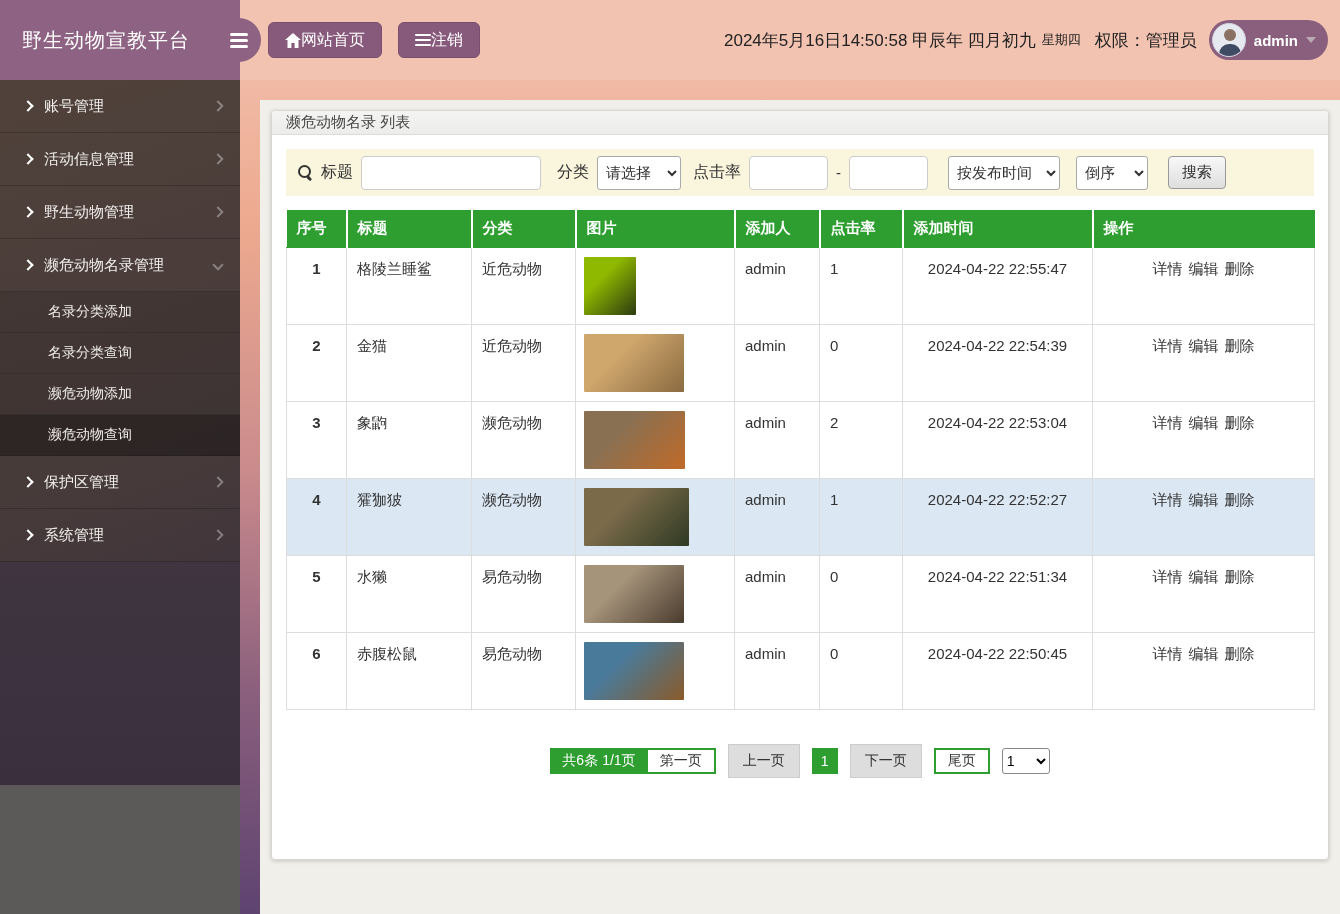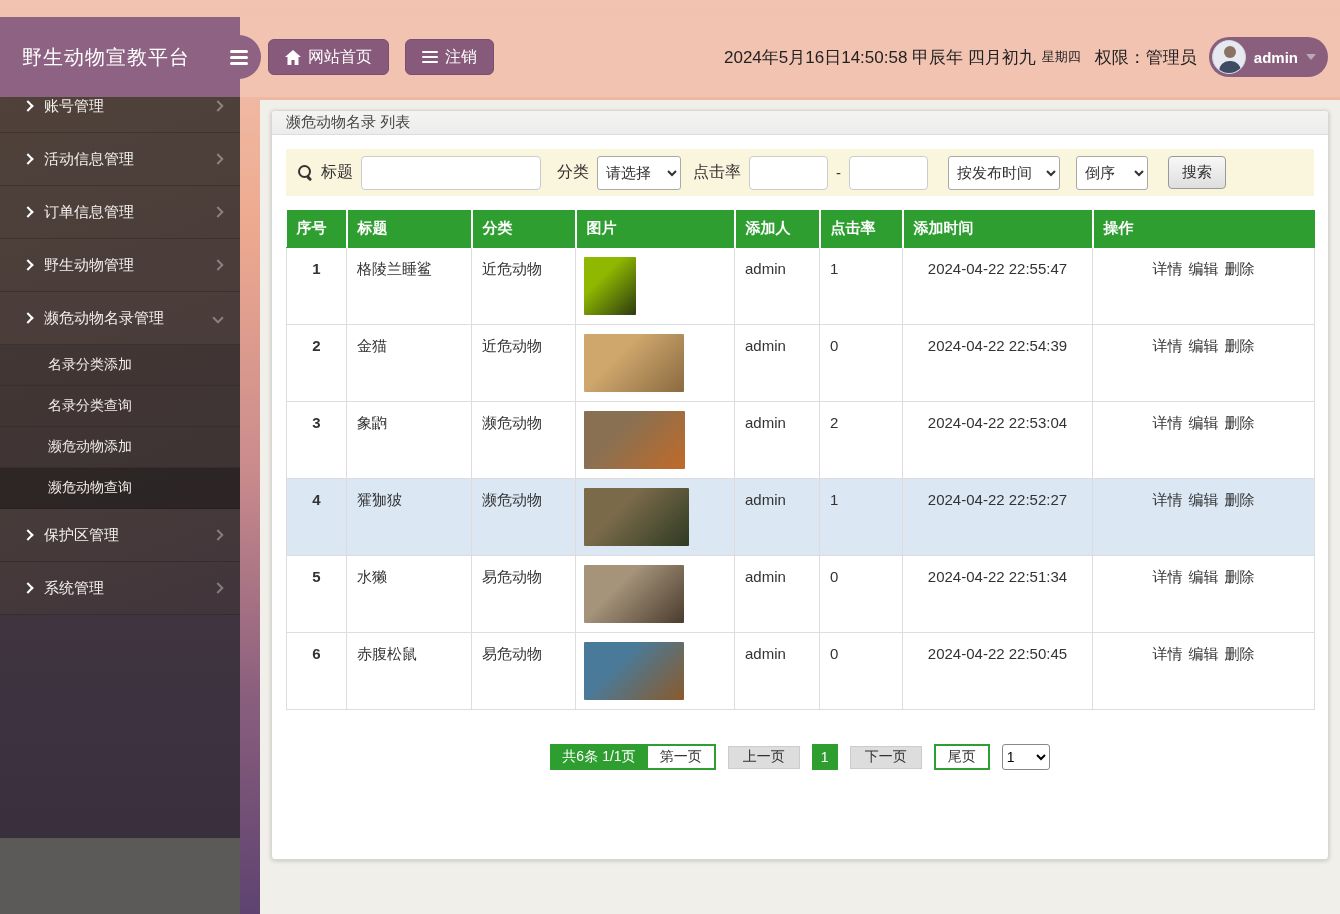--- a/index.html
+++ b/index.html
@@ -2,32 +2,32 @@
 <html><head>
 <meta charset="utf-8">
 <style>
   * { margin:0; padding:0; box-sizing:border-box; }
   html,body { width:1340px; height:914px; overflow:hidden;
     font-family:"Liberation Sans","DejaVu Sans",sans-serif; }
   body { position:relative;
     background:linear-gradient(180deg,#f2c3b1 0%,#eda98f 25%,#c98a8c 52%,#8a5f7d 76%,#5e4370 100%); }
 
   
-  .topbar { position:absolute; top:17px; left:0; right:0; height:80px;
+  .topbar { position:absolute; top:0; left:0; right:0; height:80px;
     background:#f2c3b1; display:flex; align-items:center; z-index:20; }
   .brand { position:relative; width:240px; height:80px; background:#8d6282; flex:none;
     display:flex; align-items:center; border-radius:0 0 0 0; }
   .brand-title { color:#fff; font-size:20px; padding-left:22px; letter-spacing:1px; }
   .burger-circle { position:absolute; left:217px; top:18px; width:44px; height:44px;
     border-radius:50%; background:#8d6282; display:flex; align-items:center; justify-content:center; cursor:pointer; z-index:21;}
   .burger { width:18px; }
   .burger i { display:block; height:3px; background:#fff; border-radius:2px; margin:3px 0; }
   .top-btn { margin-left:28px; height:36px; padding:0 16px; background:#87597b;
     border:1px solid #7b4f6f; border-radius:6px; color:#fff; font-size:16px;
-    display:flex; align-items:center; gap:7px; cursor:pointer; }
+    display:flex; align-items:center; cursor:pointer; }
   .top-btn + .top-btn { margin-left:16px; }
   .top-right { margin-left:auto; display:flex; align-items:center; padding-right:12px; color:#222; }
   .dt-main { font-size:17px; }
   .dt-week { font-size:13px; margin-left:6px; margin-right:14px; }
   .dt-role { font-size:17px; margin-right:12px; }
   .user-pill { height:40px; background:#8a5f7e; border-radius:20px; display:flex;
     align-items:center; padding:0 12px 0 3px; gap:8px; cursor:pointer; }
   .avatar { width:34px; height:34px; border-radius:50%; background:#e6e9f0; position:relative; overflow:hidden; border:1px solid #cfd3dd;}
   .avatar .head { position:absolute; top:5px; left:11px; width:12px; height:12px; border-radius:50%; background:#8a7163; }
   .avatar .bodyshape { position:absolute; bottom:-2px; left:6px; width:22px; height:14px; border-radius:10px 10px 0 0; background:#3f4a63; }
@@ -95,21 +95,21 @@
   td.c-time, td.c-ops { text-align:center; }
   td.c-img { padding:9px 8px; }
   .thumb { height:58px; border-radius:1px; }
   .op-link { margin:0 3px; cursor:pointer; }
 
   
   .pager { display:flex; justify-content:center; align-items:center; gap:12px; margin-top:34px; font-size:14px; color:#333; }
   .pg-combo { display:flex; border:2px solid #2e9e30; height:26px; align-items:stretch; }
   .pg-info { background:#2e9e30; color:#fff; display:flex; align-items:center; gap:4px; padding:0 10px; }
   .pg-first { background:#fff; color:#333; display:flex; align-items:center; padding:0 12px; border-left:2px solid #2e9e30; cursor:pointer; }
-  .pg-btn { height:23px; padding:0 14px; background:#ddd; border:1px solid #ccc; color:#333; font-size:14px; cursor:pointer; }
+  .pg-btn { height:34px; padding:0 14px; background:#ddd; border:1px solid #ccc; color:#333; font-size:14px; cursor:pointer; }
   .pg-cur { height:26px; min-width:26px; background:#2e9e30; color:#fff; display:flex; align-items:center; justify-content:center; padding:0 6px; }
   .pg-last { height:26px; padding:0 12px; background:#fff; border:2px solid #2e9e30; color:#333; font-size:14px; cursor:pointer; }
   .pg-sel { height:26px; width:48px; border:1px solid #888; border-radius:3px; background:#fff; font-size:14px; }
 
   .home-ico { width:16px; height:15px; flex:none; }
   .lines-ico { width:16px; flex:none; }
   .lines-ico i { display:block; height:2.5px; background:#fff; border-radius:2px; margin:2.5px 0; }
 </style>
 </head>
 <body>
@@ -158,26 +158,20 @@
   <div class="side-menu">
     <div class="m-item">
       <span class="chev right chev-l"></span>
       <span>账号管理</span>
       <span class="spacer"></span>
         <span class="chev right dim"></span>
     </div>
     <div class="m-item">
       <span class="chev right chev-l"></span>
       <span>活动信息管理</span>
-      <span class="spacer"></span>
-        <span class="chev right dim"></span>
-    </div>
-    <div class="m-item">
-      <span class="chev right chev-l"></span>
-      <span>订单信息管理</span>
       <span class="spacer"></span>
         <span class="chev right dim"></span>
     </div>
     <div class="m-item">
       <span class="chev right chev-l"></span>
       <span>野生动物管理</span>
       <span class="spacer"></span>
         <span class="chev right dim"></span>
     </div>
     <div class="m-item">

